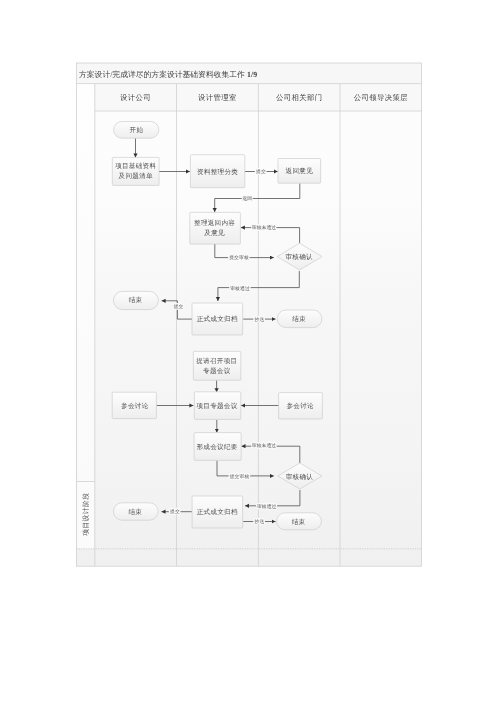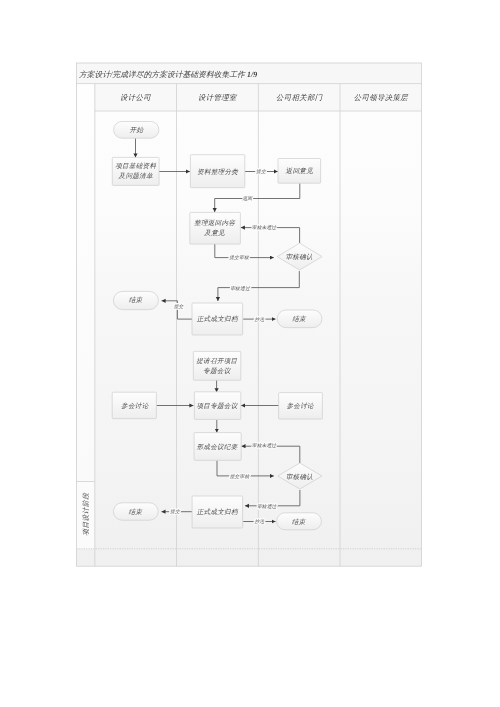--- a/index.html
+++ b/index.html
@@ -1,18 +1,18 @@
 <!DOCTYPE html>
 <html><head>
 <meta charset="utf-8">
 <title>flow</title>
 <style>
   html,body{margin:0;padding:0;background:#ffffff;width:500px;height:707px;}
   body{font-family:"Liberation Serif",serif;-webkit-font-smoothing:antialiased;text-rendering:geometricPrecision;}
-  #sheet{position:absolute;left:0;top:0;width:500px;height:707px;overflow:hidden;background:#fff;font-style:italic;}
+  #sheet{position:absolute;left:0;top:0;width:500px;height:707px;overflow:hidden;background:#fff;}
   svg{display:block;}
   .tbl-line{stroke:#d0d0d0;stroke-width:0.8;fill:none;}
   .ttl{font-family:"Liberation Serif",serif;font-size:7.8px;fill:#3f3f3f;}
   .ttlbold{font-weight:bold;}
   .hdr{font-family:"Liberation Serif",serif;font-size:7.4px;fill:#3c3c3c;text-anchor:middle;letter-spacing:0.35px;}
   .nodetext{font-family:"Liberation Serif",serif;font-size:6.6px;fill:#4f4f4f;text-anchor:middle;letter-spacing:0.25px;}
   .edgelabel{font-family:"Liberation Serif",serif;font-size:4.8px;fill:#585858;text-anchor:middle;letter-spacing:0.1px;paint-order:stroke;stroke:#fafafa;stroke-width:2.4px;stroke-linejoin:round;}
   .stage{font-family:"Liberation Serif",serif;font-size:6.8px;fill:#4a4a4a;text-anchor:middle;letter-spacing:0.4px;}
   .shape{fill:url(#shgrad);stroke:#c9cbcd;stroke-width:0.65;}
   .conn{stroke:#5a5a5a;stroke-width:0.85;fill:none;}

